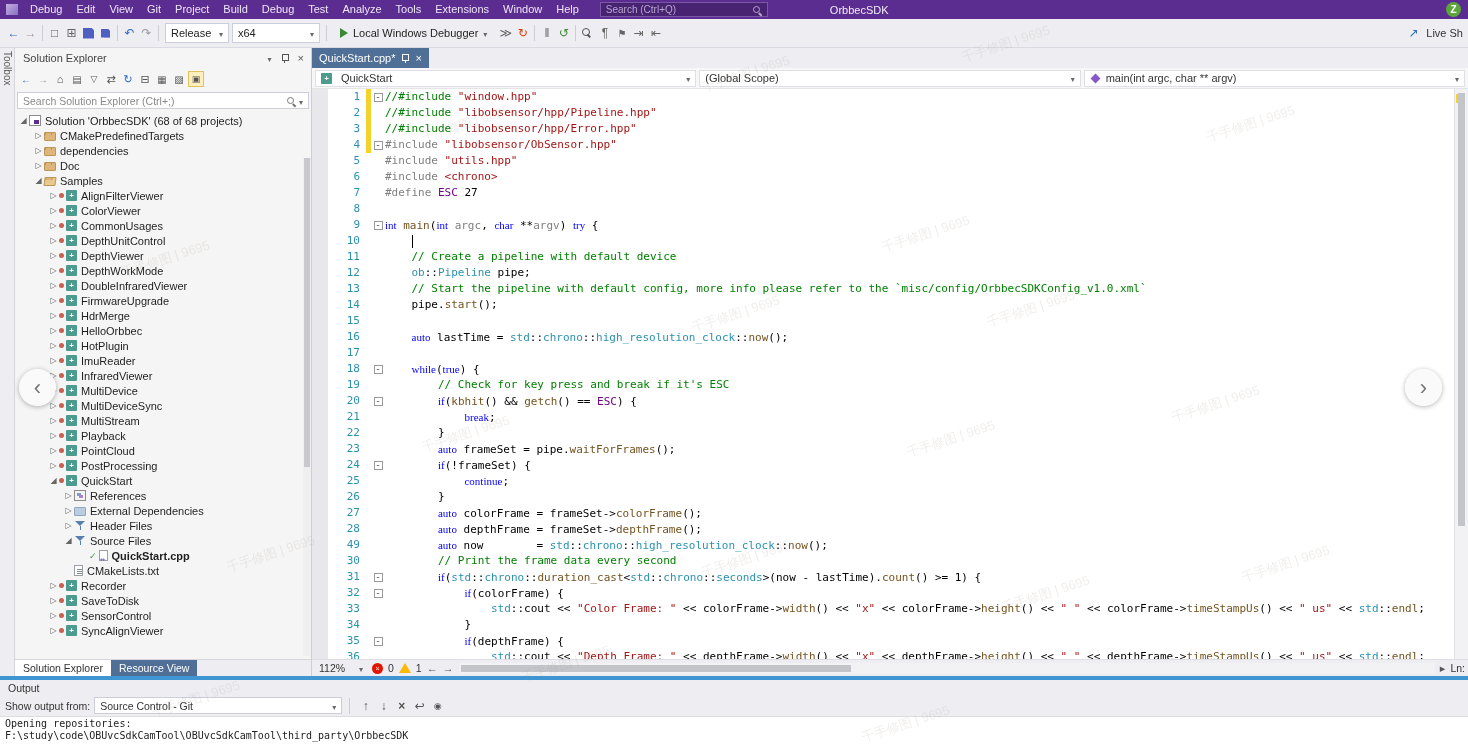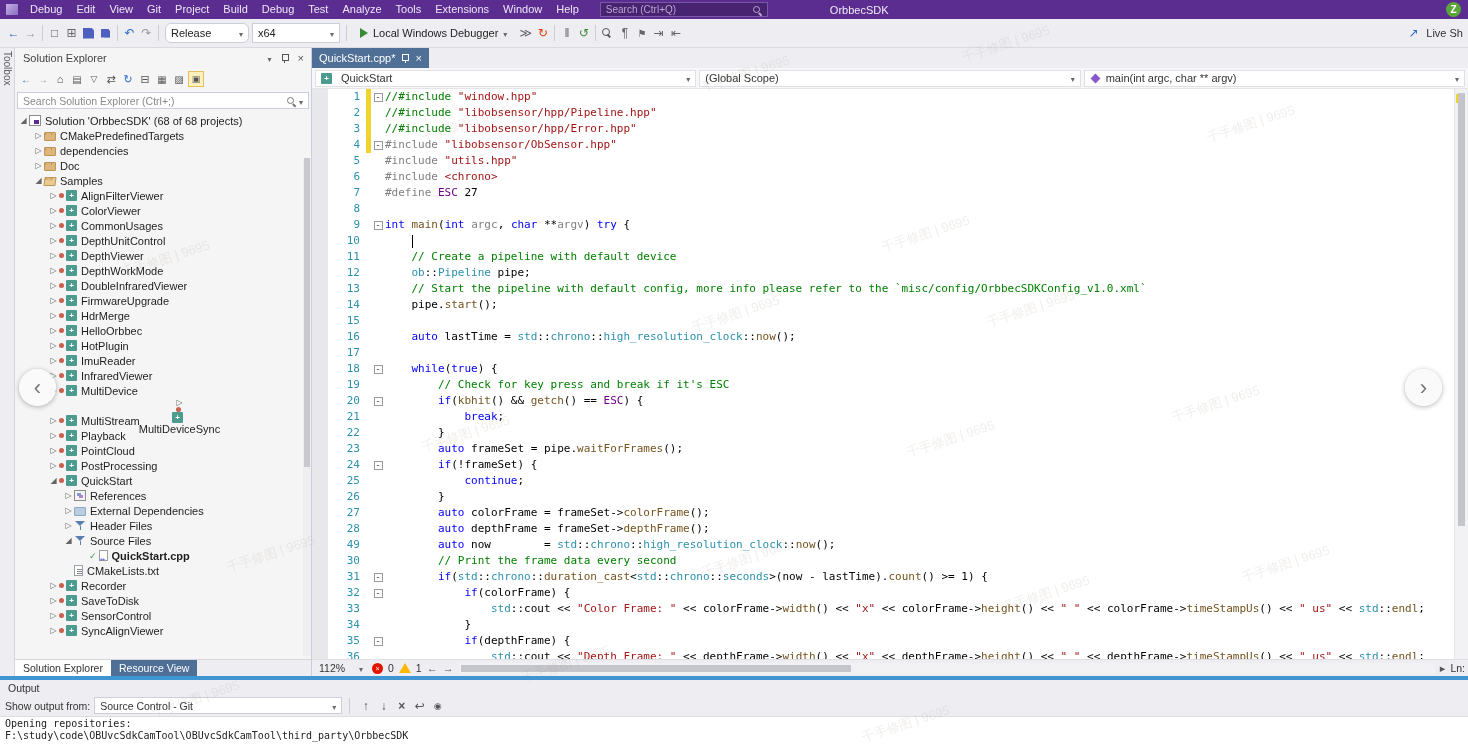--- a/index.html
+++ b/index.html
@@ -13,21 +13,21 @@
   .menu-item{padding:0 7px;line-height:19px;cursor:default;}
   .qsearch{margin-left:14px;width:168px;height:15px;background:#472372;border:1px solid #7A58A8;display:flex;align-items:center;justify-content:space-between;padding:0 5px;color:#B9A6CE;font-size:10px;}
   .win-title{margin-left:62px;color:#F2ECF8;}
   .zbadge{margin-left:auto;margin-right:7px;width:15px;height:15px;border-radius:50%;background:#5CA53B;color:#fff;display:flex;align-items:center;justify-content:center;font-size:10px;font-weight:bold;flex:none;}
 
   
   .toolbar{height:29px;background:#EEEEF2;display:flex;align-items:center;padding:0 5px;gap:3px;border-bottom:1px solid #DADBE2;}
   .tbi{width:17px;height:17px;display:inline-flex;align-items:center;justify-content:center;font-size:12px;color:#555;flex:none;}
   .vsep{width:1px;height:16px;background:#CDCDD5;margin:0 3px;flex:none;}
   .combo{height:20px;background:#fff;border:1px solid #CCCEDB;display:flex;align-items:center;justify-content:space-between;gap:6px;padding:0 5px;color:#222;flex:none;}
-  .combo.config{width:84px;border-radius:6px;}
+  .combo.config{width:64px;}
   .combo.platform{width:88px;}
   .run-btn{display:flex;align-items:center;gap:5px;padding:0 7px;height:21px;color:#1E1E1E;flex:none;}
   .play{width:0;height:0;border-left:8px solid #388A34;border-top:5px solid transparent;border-bottom:5px solid transparent;}
   .car::before{content:"▾";font-size:8px;color:#686868;}
   .tb-right{margin-left:auto;display:flex;align-items:center;gap:4px;color:#333;white-space:nowrap;overflow:hidden;flex:none;}
 
   
   .i-navigate-back::before{content:"←";color:#2B6CC4;}
   .i-navigate-forward::before{content:"→";color:#9A9AA0;}
   .i-new-file::before{content:"□";color:#666;}
@@ -132,21 +132,21 @@
   .code-col{flex:1;min-width:0;overflow:hidden;}
   .code-line{display:flex;height:16px;font-family:"DejaVu Sans Mono","Liberation Mono",monospace;font-size:11px;line-height:16px;}
   .bpm{width:16px;background:#E8E8EC;flex:none;}
   .lnum{width:38px;padding-right:6px;text-align:right;color:#2B91AF;flex:none;}
   .chgbar{width:5px;flex:none;}
   .chgbar.on{background:#F2D32B;}
   .foldm{width:14px;flex:none;display:flex;align-items:center;justify-content:center;}
   .fold-box{width:9px;height:9px;border:1px solid #9A9A9A;background:#fff;color:#444;font-size:9px;line-height:7px;text-align:center;}
   .codetext{white-space:pre;flex:1;min-width:0;}
   .caret{display:inline-block;width:1px;height:13px;background:#000;vertical-align:middle;}
-  .seg-k{color:#0000FF;}.seg-c{color:#008000;}.seg-s{color:#A31515;}.seg-t{color:#2B91AF;}
+  .seg-k{color:#0000FF;font-family:Liberation Serif, serif;}.seg-c{color:#008000;}.seg-s{color:#A31515;}.seg-t{color:#2B91AF;}
   .seg-f{color:#74531F;}.seg-pp{color:#808080;}.seg-m{color:#6F008A;}.seg-pm{color:#808080;}.seg-d{color:#000;}
   .vscroll{width:14px;flex:none;background:#F2F2F4;border-left:1px solid #E4E4E8;position:relative;}
   .vthumb{position:absolute;left:3px;right:3px;top:4px;height:76%;background:#C4C5CB;}
   .vmark{position:absolute;left:1px;width:4px;height:9px;background:#F2D32B;top:5px;}
   .ebar{height:17px;background:#EEEEF2;display:flex;align-items:center;gap:5px;padding:0 3px;font-size:10.5px;color:#333;border-top:1px solid #DDDDE3;}
   .zoom{width:52px;height:15px;display:flex;align-items:center;justify-content:space-between;padding:0 4px;background:#EEEEF2;}
   .erricon{width:11px;height:11px;border-radius:50%;background:#E51400;color:#fff;font-size:7px;display:inline-flex;align-items:center;justify-content:center;flex:none;}
   .erricon::before{content:"×";}
   .warnicon{width:0;height:0;border-left:6px solid transparent;border-right:6px solid transparent;border-bottom:10px solid #FDB900;flex:none;}
   .navarrow{color:#555;font-size:11px;}
@@ -385,21 +385,21 @@
           <span class="status-dot"></span>
           <span class="tico ic-project"></span>
           <span class="tlabel">InfraredViewer</span>
         </div>
         <div class="tree-row" style="padding-left: 33px;">
           <span class="expander exp-closed"></span>
           <span class="status-dot"></span>
           <span class="tico ic-project"></span>
           <span class="tlabel">MultiDevice</span>
         </div>
-        <div class="tree-row" style="padding-left: 33px; flex-direction: column;">
+        <div class="tree-row" style="padding-left: 33px;">
           <span class="expander exp-closed"></span>
           <span class="status-dot"></span>
           <span class="tico ic-project"></span>
           <span class="tlabel">MultiDeviceSync</span>
         </div>
         <div class="tree-row" style="padding-left: 33px;">
           <span class="expander exp-closed"></span>
           <span class="status-dot"></span>
           <span class="tico ic-project"></span>
           <span class="tlabel">MultiStream</span>

